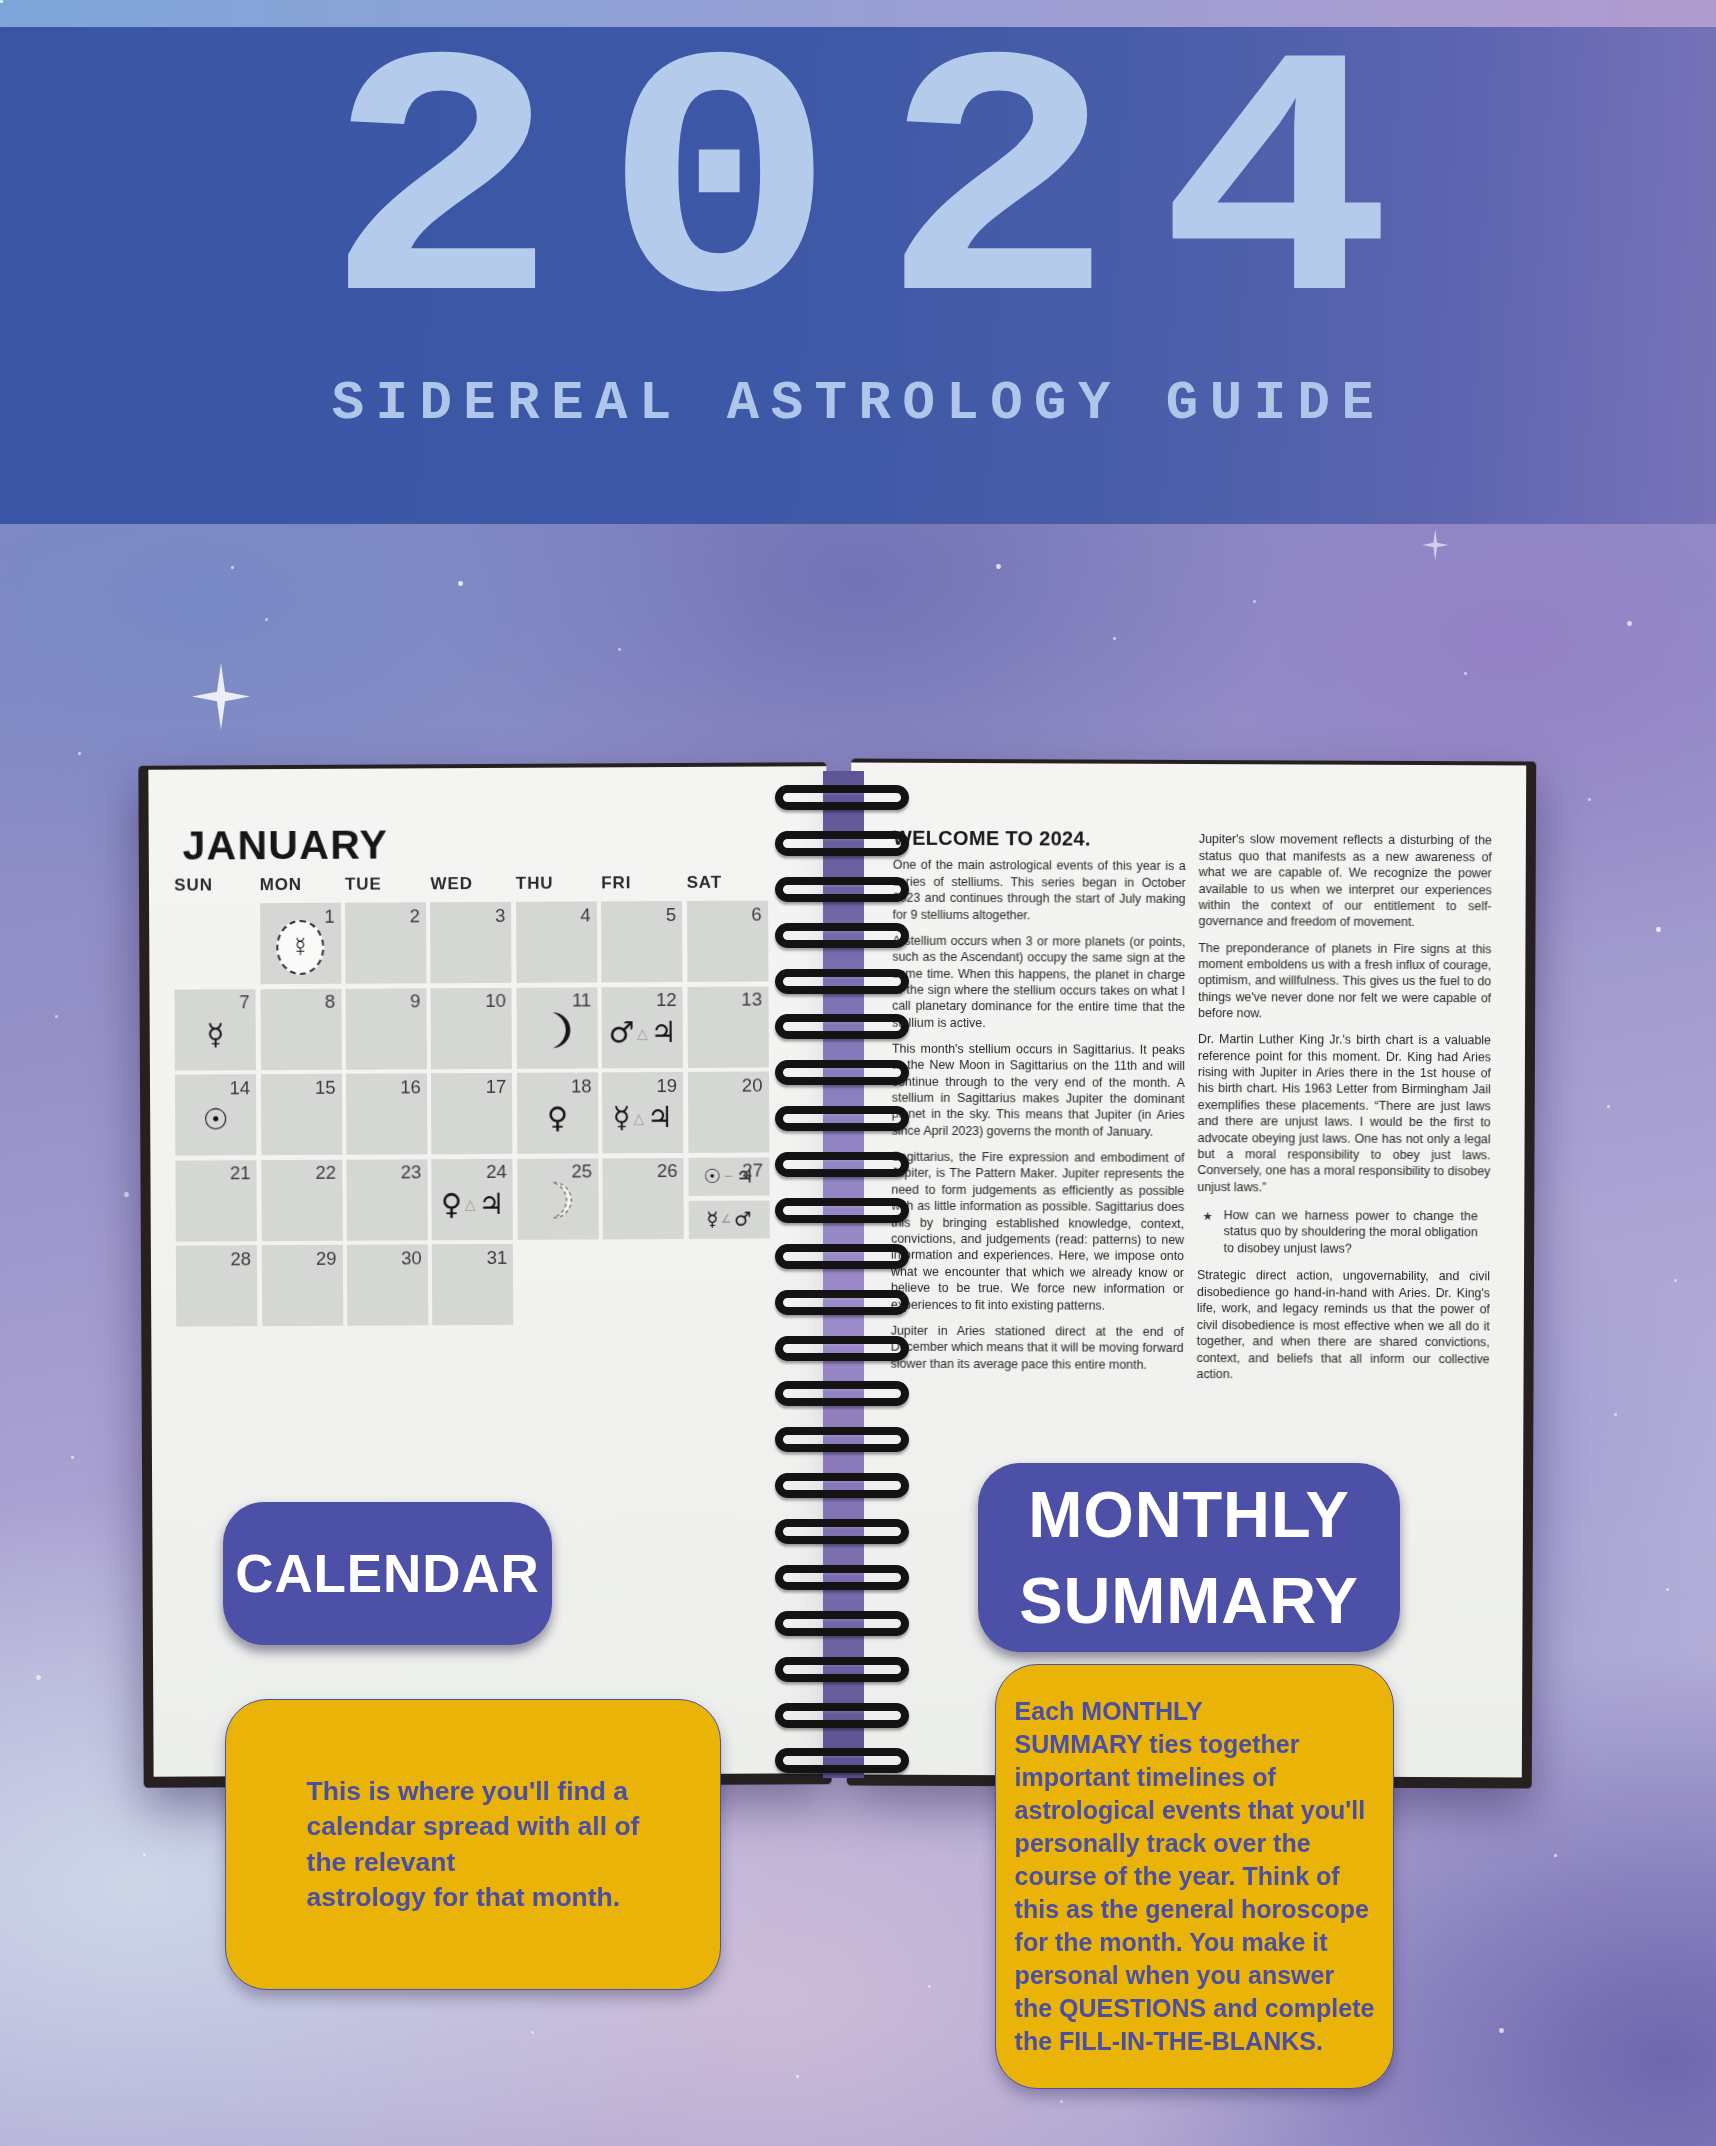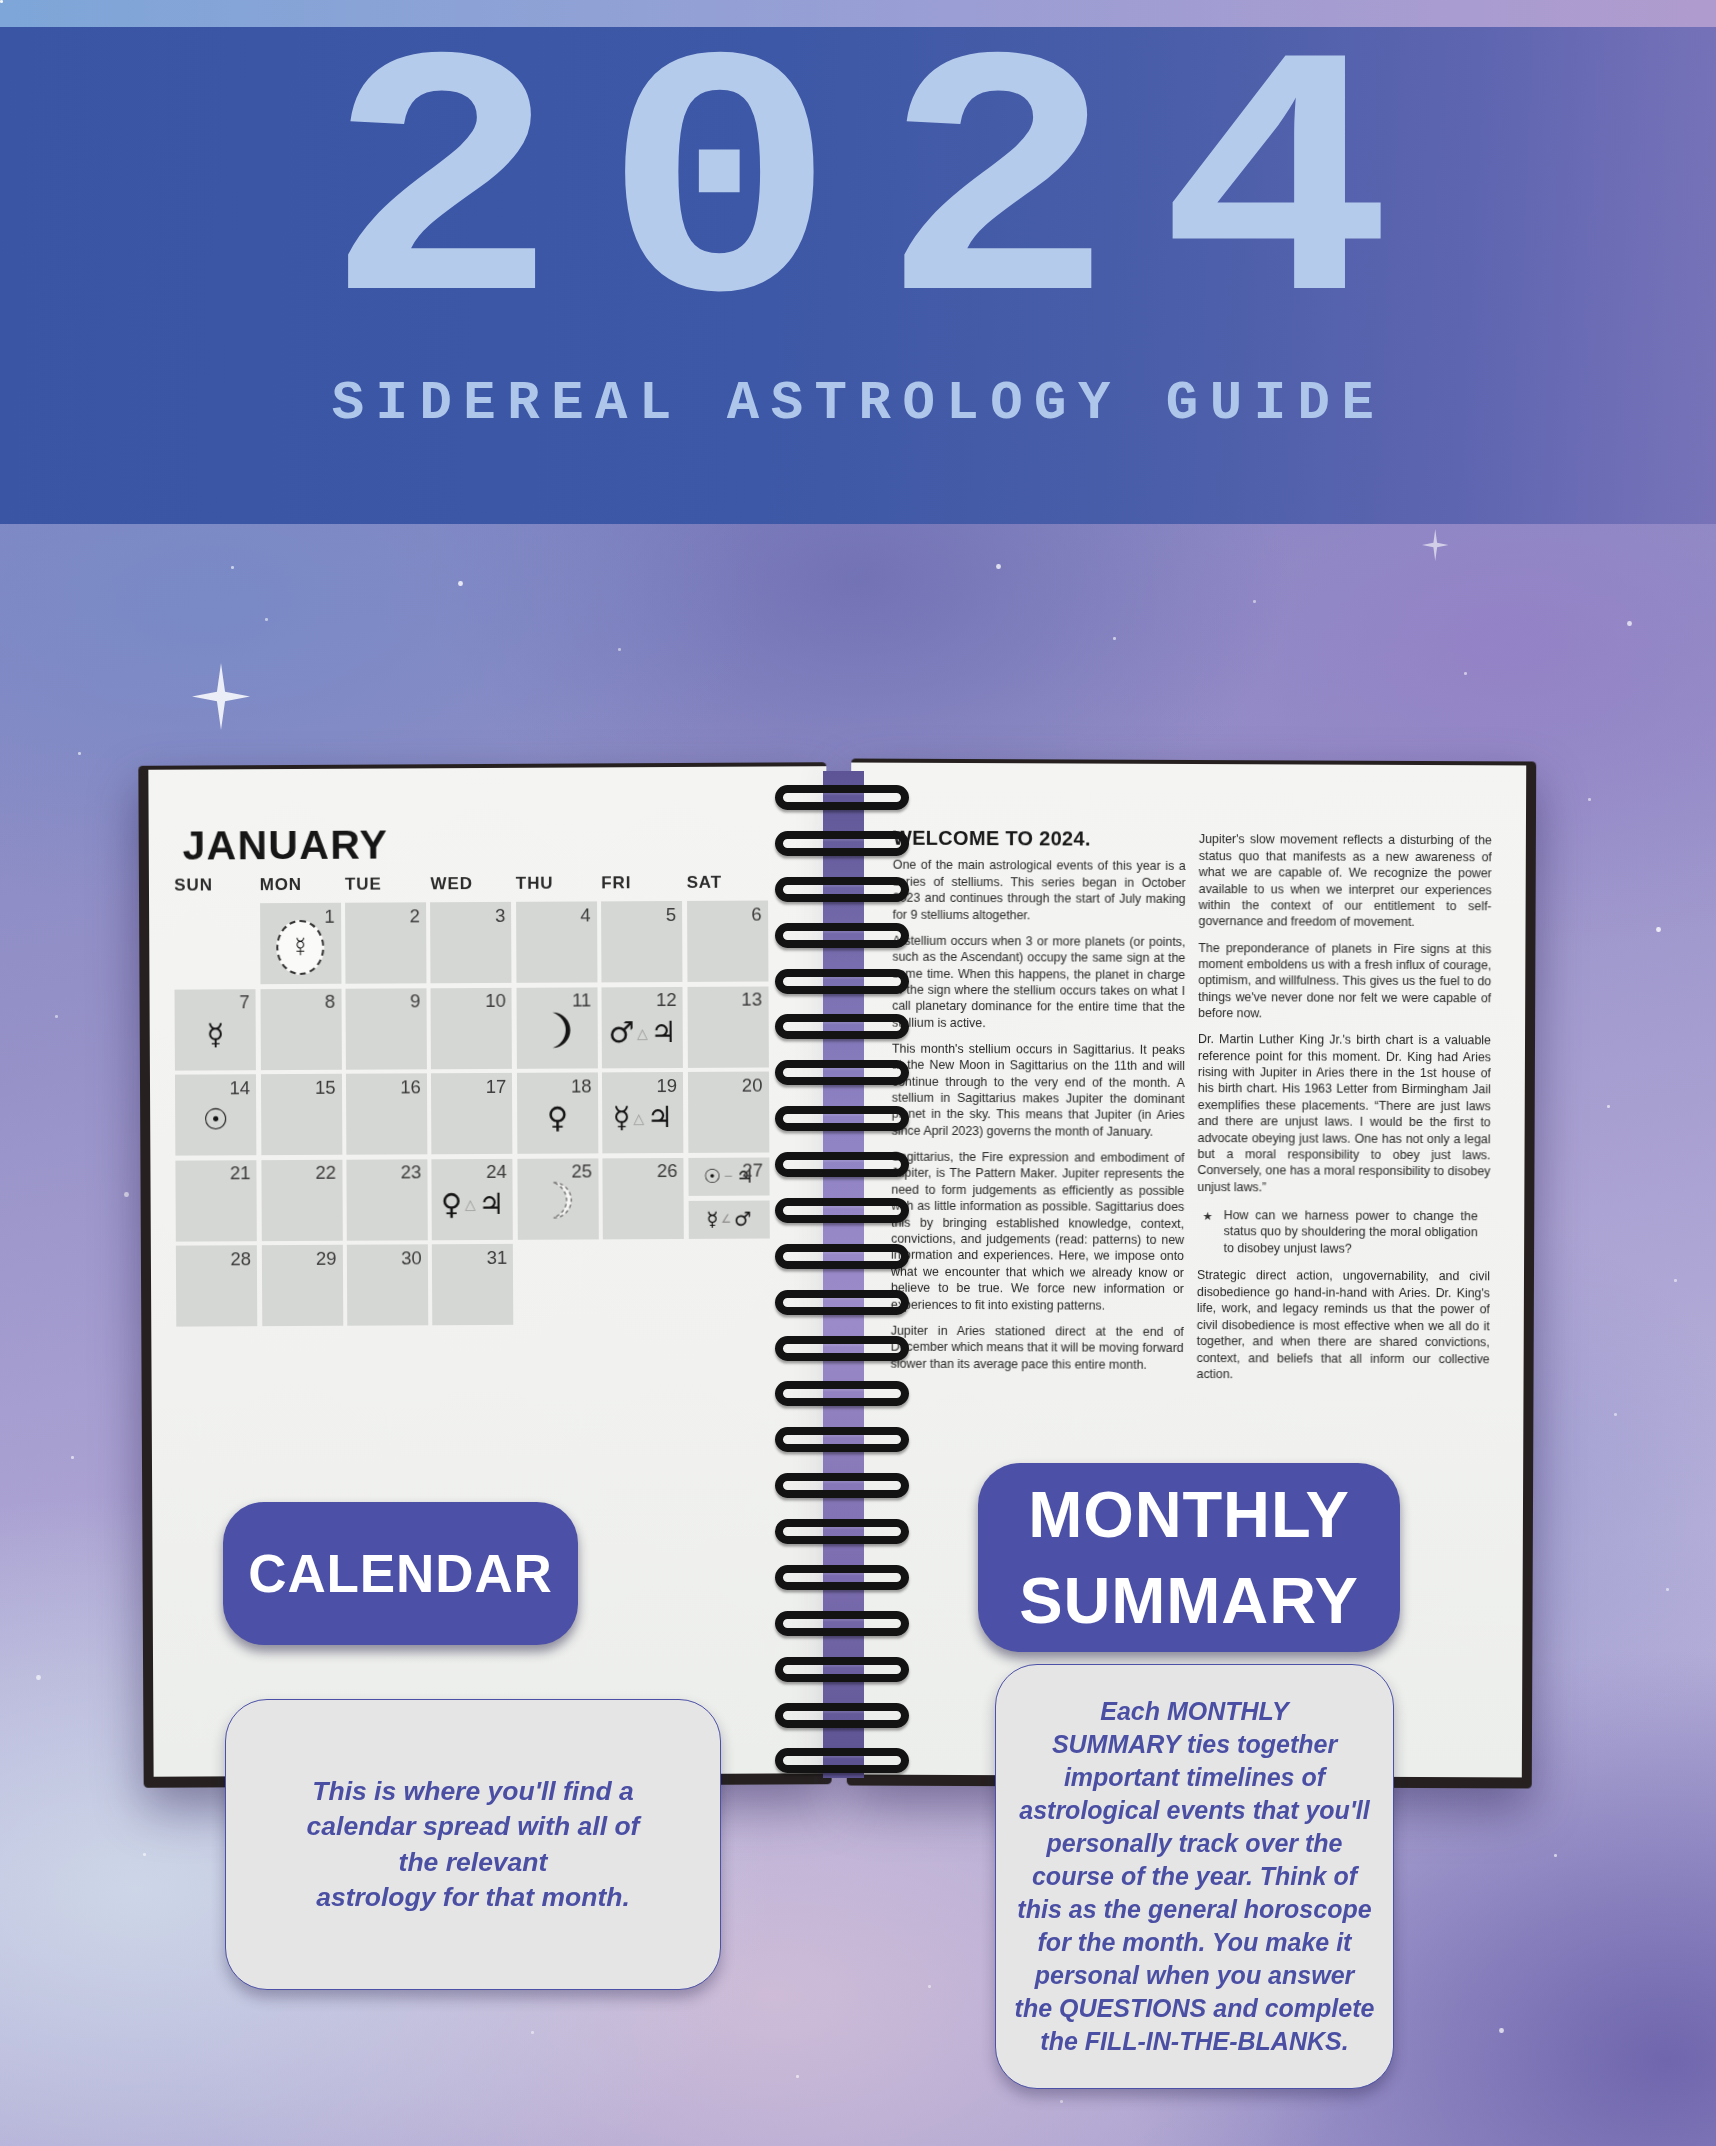--- a/index.html
+++ b/index.html
@@ -111,28 +111,28 @@
   .col p { margin:0 0 9.7px; }
   .question { position:relative; padding:1.8px 12.4px 1.8px 26.5px; margin:0 0 9.7px; }
   .question .star { position:absolute; left:5.3px; top:2.6px; font-size:11.5px; color:#333;
     font-family:"DejaVu Sans", sans-serif; }
 
   
   .btn { position:absolute; z-index:6; background:#4c51a7; color:#ffffff; font-weight:700;
     display:flex; align-items:center; justify-content:center; text-align:center;
     box-shadow:0 6.2px 10.6px rgba(25,20,60,.45); border:none; cursor:pointer;
     font-family:"Liberation Sans", sans-serif; }
-  .btn.cal { left:223px; top:1502px; width:355px; height:143px; border-radius:41px;
+  .btn.cal { left:223px; top:1502px; width:329px; height:143px; border-radius:41px;
     font-size:53px; letter-spacing:0.9px; }
   .btn.mon { left:978px; top:1463px; width:422px; height:189px; border-radius:42px;
     font-size:65px; line-height:1.32; white-space:pre-line; letter-spacing:0.9px; }
-  .card { position:absolute; z-index:6; background:#e5e5e5; border:1.8px solid #4c51a7;
-    color:#4a4fa4; font-weight:700; text-align:center; white-space:pre-line;
+  .card { position:absolute; z-index:6; background:#eab308; border:1.8px solid #4c51a7;
+    color:#4a4fa4; font-weight:700; white-space:pre-line;
     display:flex; align-items:center; justify-content:center;
-    box-shadow:0 8px 14px rgba(25,20,60,.3);font-style:italic; }
+    box-shadow:0 8px 14px rgba(25,20,60,.3); }
   .card.cal { left:225px; top:1699px; width:496px; height:291px; border-radius:42px;
     font-size:26.5px; line-height:1.33; padding:26.5px 30px; }
   .card.mon { left:995px; top:1664px; width:399px; height:425px; border-radius:42px;
     font-size:25px; line-height:1.32; padding:23px 10.6px; }
 </style>
 </head>
 <body>
 
 <div class="stars"></div>
 <div class="sparkle s1"></div>

